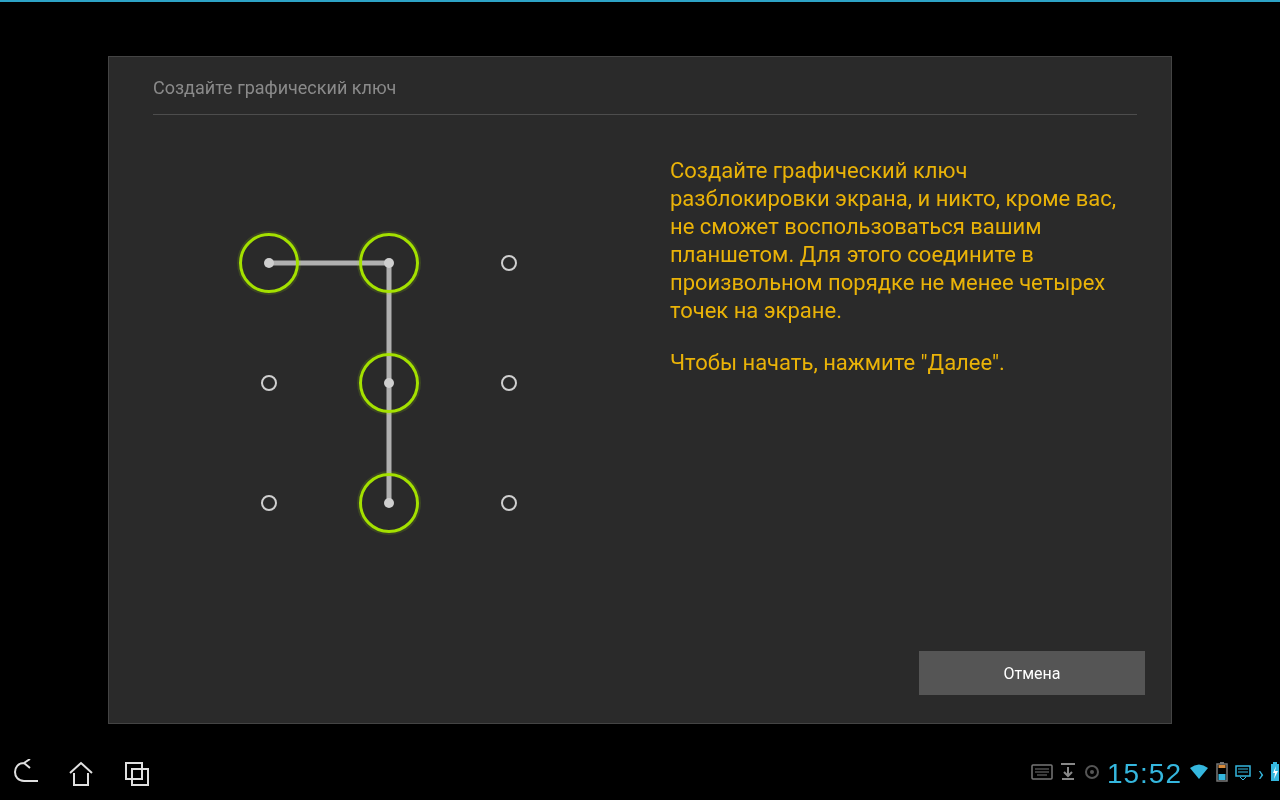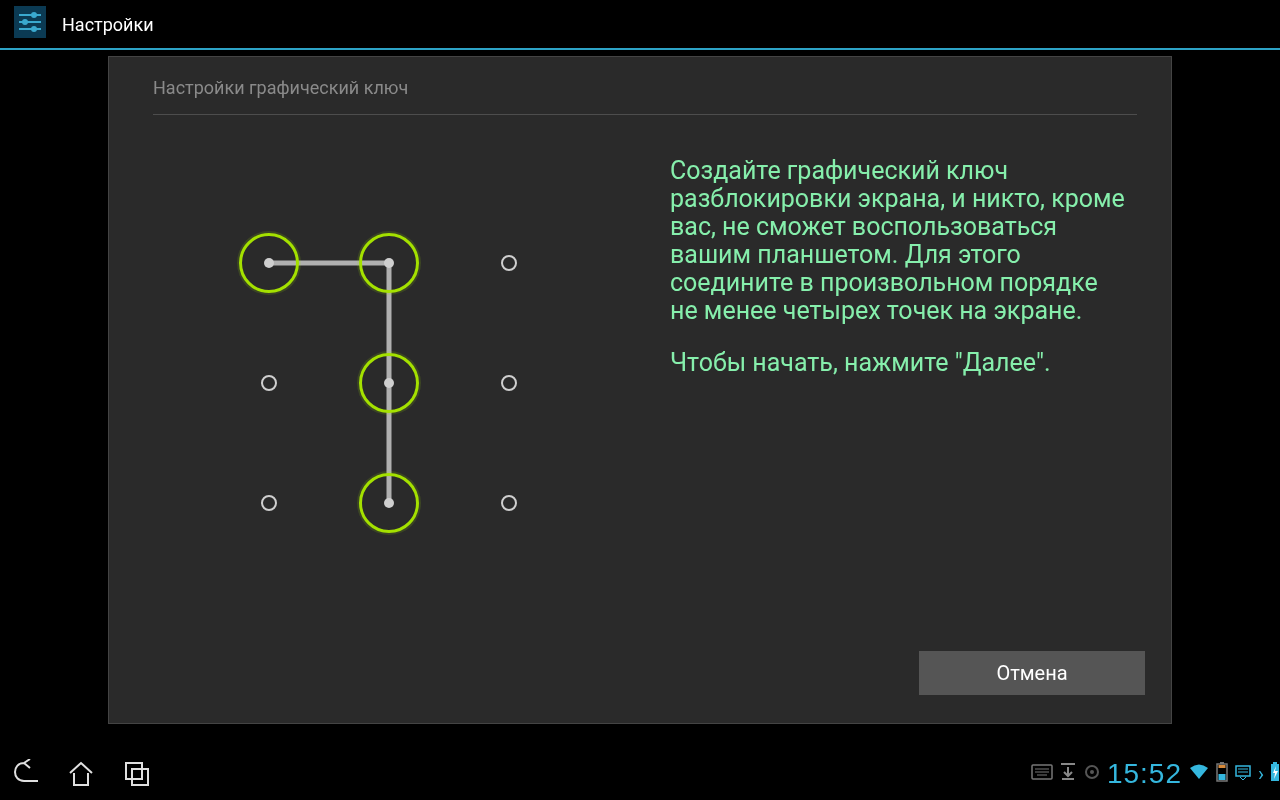--- a/index.html
+++ b/index.html
@@ -12,25 +12,25 @@
   .action-bar-border { height: 2px; background: #2da3c6; }
 
   
   .panel { position: absolute; left: 108px; top: 56px; right: 108px; bottom: 76px; background: #2a2a2a; border: 1px solid #444; padding: 20px 34px 0 44px; }
   .panel-title { color: #8a8a8a; font-size: 18px; padding-bottom: 16px; }
   .panel-rule { height: 1px; background: #4d4d4d; }
 
   .panel-body { display: flex; position: absolute; top: 70px; left: 0; right: 0; bottom: 0; }
   .left-col { width: 50%; position: relative; }
   .right-col { width: 50%; padding: 30px 40px 0 30px; }
-  .right-col p { font-size: 25px; line-height: 28px; color: #86efac; }
+  .right-col p { font-size: 22px; line-height: 28px; color: #eab308; }
   .right-col p + p { margin-top: 24px; }
 
   .btn-row { position: absolute; right: 26px; bottom: 28px; display: flex; }
-  .btn { width: 226px; height: 44px; background: #555; color: #fff; font-size: 20px; display: flex; align-items: center; justify-content: center; cursor: pointer; }
+  .btn { width: 226px; height: 44px; background: #555; color: #fff; font-size: 16px; display: flex; align-items: center; justify-content: center; cursor: pointer; }
   .btn + .btn { margin-left: 1px; }
 
   
   .pattern { position: absolute; left: 130px; top: 106px; width: 300px; height: 300px; }
   .pattern svg { position: absolute; inset: 0; }
   .node { position: absolute; width: 16px; height: 16px; border-radius: 50%; border: 2px solid #cfcfcf; transform: translate(-50%,-50%); }
   .node.sel { width: 60px; height: 60px; border: 3px solid #a4e100; box-shadow: 0 0 0 2px rgba(164,225,0,0.15); }
   .node.sel::after { content: ""; position: absolute; left: 50%; top: 50%; width: 10px; height: 10px; background: #cfcfcf; border-radius: 50%; transform: translate(-50%,-50%); }
 
   
@@ -39,38 +39,24 @@
   .status-area { display: flex; align-items: center; gap: 6px; }
   .clock { font-family: sans-serif; color: #35b7de; font-size: 28px; letter-spacing: 1px; }
   .wifi-icon { color: #35b7de; font-size: 20px; }
   svg.nav-glyph path, svg.nav-glyph polyline, svg.nav-glyph rect, svg.nav-glyph line { stroke: #e0e0e0; stroke-width: 2; fill: none; }
 </style>
 </head>
 <body>
 
 <div class="screen">
 
-  <div class="action-bar">
-    <span>
-      <svg width="36" height="36" viewBox="0 0 36 36">
-        <rect x="2" y="2" width="32" height="32" fill="#0b3a53"></rect>
-        <line x1="7" y1="11" x2="29" y2="11" stroke="#3aa9cf" stroke-width="2"></line>
-        <line x1="7" y1="18" x2="29" y2="18" stroke="#3aa9cf" stroke-width="2"></line>
-        <line x1="7" y1="25" x2="29" y2="25" stroke="#3aa9cf" stroke-width="2"></line>
-        <circle cx="22" cy="11" r="3" fill="#3aa9cf"></circle>
-        <circle cx="13" cy="18" r="3" fill="#3aa9cf"></circle>
-        <circle cx="22" cy="25" r="3" fill="#3aa9cf"></circle>
-      </svg>
-    </span>
-    <span class="title">Настройки</span>
-  </div>
   <div class="action-bar-border"></div>
 
   <div class="panel">
-    <div class="panel-title">Настройки графический ключ</div>
+    <div class="panel-title">Создайте графический ключ</div>
     <div class="panel-rule"></div>
 
     <div class="panel-body">
       <div class="left-col">
         <div class="pattern">
           <svg width="300" height="300">
             <polyline points="30,30 150,30 150,150 150,270" stroke="#b0b0b0" stroke-width="5" fill="none" stroke-linecap="round"></polyline>
           </svg>
           <div class="node sel" style="left:30px;top:30px"></div>
           <div class="node sel" style="left:150px;top:30px"></div>

